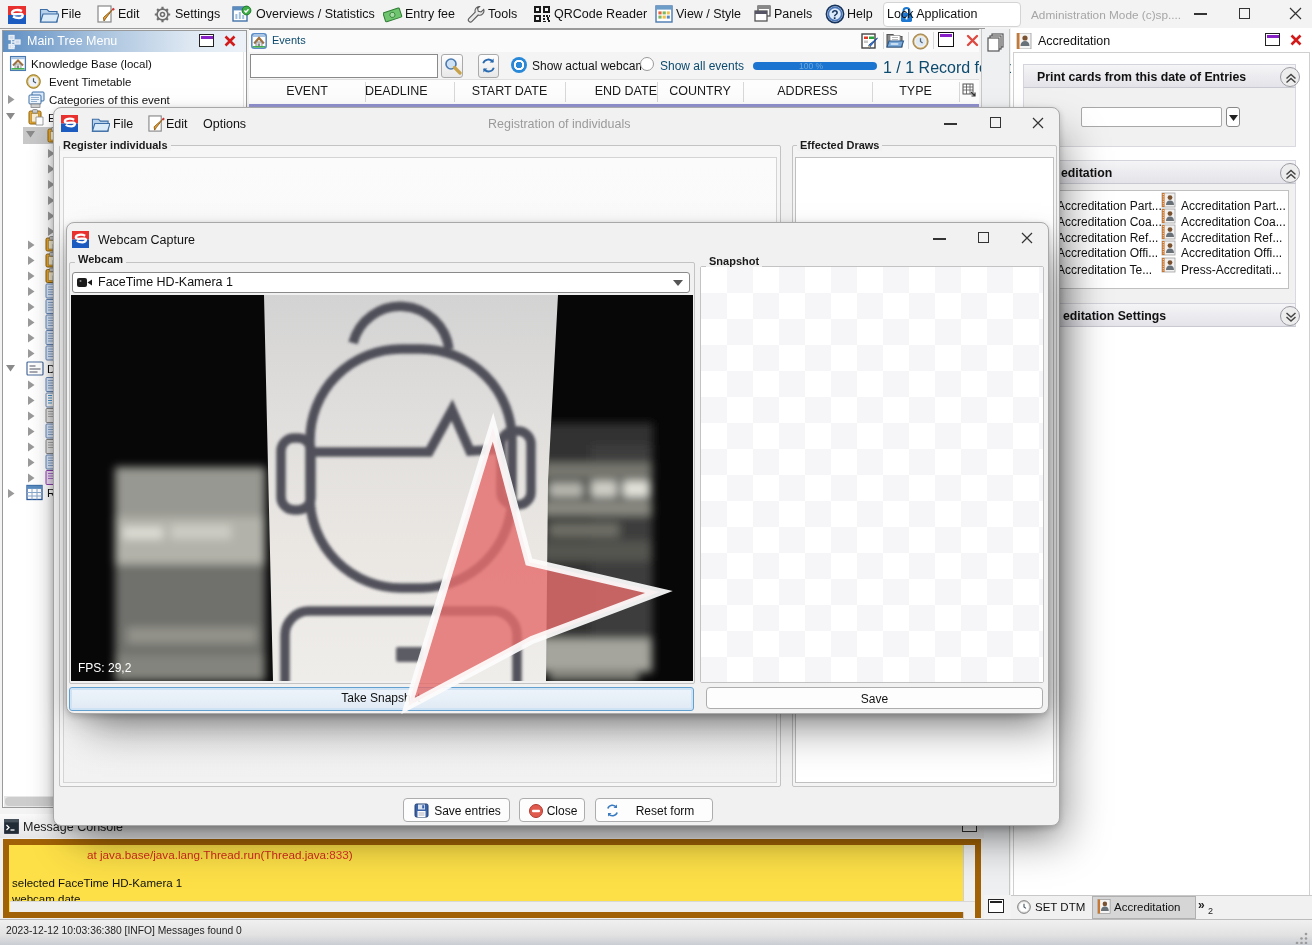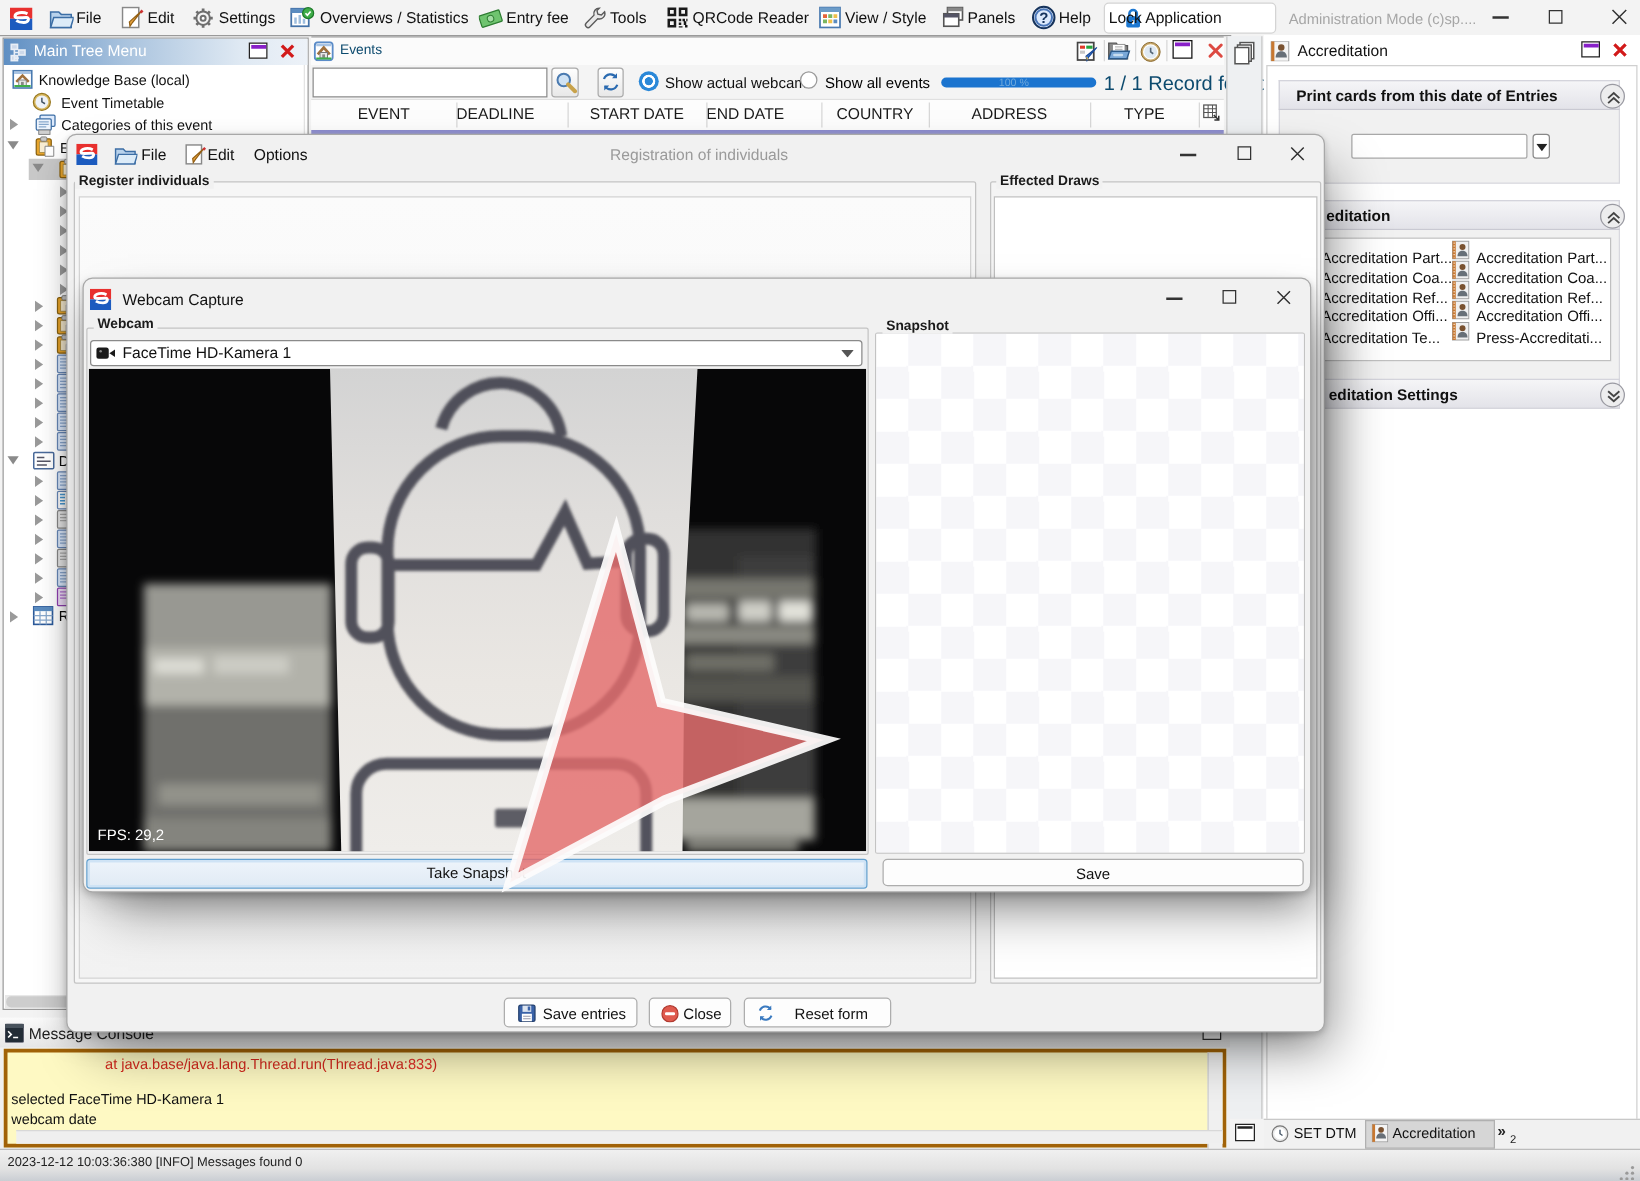--- a/index.html
+++ b/index.html
@@ -19,21 +19,21 @@
 
 .sech{position:absolute;background:linear-gradient(#f5f5f7,#e3e3e9);border:1px solid #d4d4dc;border-bottom:1px solid #c9c9d2}
 .sech .t{position:absolute;left:13px;top:5px;font-weight:bold;font-size:12.3px;color:#111}
 .chev{position:absolute;width:20px;height:20px;border-radius:50%;background:#ededee;border:1px solid #9a9aa2}
 .hdr{font-size:12.5px;color:#1a1a1a}
 .acc1{left:46px;font-size:12px;color:#111}
 .acc2{left:170px;font-size:12px;color:#111}
 
 #console{left:0;top:814px;width:984px;height:105px;background:#f0f0f0}
 #consolehead{position:absolute;left:0;top:0;width:984px;height:24px;background:linear-gradient(#fafafa,#e6e6e6)}
-#consolebody{position:absolute;left:3px;top:25px;width:978px;height:79px;background:#fef9c3;border:3px solid #a16207;font-size:11.5px;color:#111}
+#consolebody{position:absolute;left:3px;top:25px;width:978px;height:79px;background:#fde047;border:6px solid #a16207;font-size:11.5px;color:#111}
 #statusbar{left:0;top:919px;width:1312px;height:26px;background:linear-gradient(#f0f0f0,#e2e2e2 60%,#c9cdd3);border-top:1px solid #bcbcbc}
 
 .dlg{position:absolute;background:#f1f1f1;border:1px solid #a8a8a8;border-radius:8px;box-shadow:14px 22px 40px -8px rgba(0,0,0,.4),-6px 10px 24px -10px rgba(0,0,0,.28),0 2px 6px rgba(0,0,0,.18)}
 .gbox{position:absolute;border:1px solid #c3c3c3;border-radius:2px}
 .glabel{position:absolute;font-size:11px;font-weight:bold;color:#1a1a1a;background:#f1f1f1;padding:0 3px}
 .btn{position:absolute;background:#fdfdfd;border:1px solid #adadad;border-radius:4px;font-size:12px;color:#111;text-align:center}
 
 #snapArea{position:absolute;background-image:repeating-conic-gradient(#f6f6f9 0% 25%,#ffffff 0% 50%);background-size:52px 52px;border:1px solid #c9c9c9}
 </style></head>
 <body>
@@ -359,30 +359,30 @@
   <div class="abs" style="left:229px;top:25px;width:21px;height:24px;background:linear-gradient(#fefefe,#e8e8e8);border:1px solid #aaa;border-radius:3px"></div>
   <svg class="ico" style="left:231px;top:28px" width="17" height="17" viewBox="0 0 17 17">
       <path d="M3.2 6.2 A5.5 5.5 0 0 1 13 5 M13.8 10.8 A5.5 5.5 0 0 1 4 12" fill="none" stroke="#2a6ab0" stroke-width="1.8"></path>
       <path d="M13.6 1.6 L13.6 5.6 L9.6 5.6 Z" fill="#2a6ab0"></path>
       <path d="M3.4 15.4 L3.4 11.4 L7.4 11.4 Z" fill="#2a6ab0"></path>
     </svg>
 
   <div class="abs" style="left:262px;top:28px;width:16px;height:16px;border-radius:50%;background:radial-gradient(circle,#2a88d8 0 3px,#fff 3.5px 5px,#2a88d8 5.5px 8px)"></div>
   <div class="txt" style="left:283px;top:30px;font-size:12px;color:#111">Show actual webcam</div>
   <div class="abs" style="left:391px;top:28px;width:14px;height:14px;border-radius:50%;background:#fff;border:1.4px solid #9a9a9a"></div>
-  <div class="txt" style="left:411px;top:30px;font-size:12px;color:#000000">Show all events</div>
+  <div class="txt" style="left:411px;top:30px;font-size:12px;color:#0c4a6e">Show all events</div>
   <div class="abs" style="left:504px;top:33px;width:124px;height:8px;border-radius:4px;background:#1b74cf"></div>
   <div class="txt" style="left:550px;top:32px;font-size:8.5px;color:#6ea8dc">100 %</div>
   <div class="txt" style="left:634px;top:30px;font-size:16px;color:#0c4a6e">1 / 1 Record found</div>
 
   <div class="abs" style="left:0;top:50px;width:730px;height:25px;background:#fdfdfd;border-top:1px solid #e0e0e0"></div>
   <div class="txt hdr" style="left:0;top:55px;width:116px;text-align:center">EVENT</div>
   <div class="txt hdr" style="left:116px;top:55px;width:89px;text-align:left">DEADLINE</div>
   <div class="txt hdr" style="left:205px;top:55px;width:111px;text-align:center">START DATE</div>
-  <div class="txt hdr" style="left:316px;top:55px;width:92px;text-align:left">END DATE</div>
+  <div class="txt hdr" style="left:316px;top:55px;width:92px;text-align:right">END DATE</div>
   <div class="txt hdr" style="left:408px;top:55px;width:86px;text-align:center">COUNTRY</div>
   <div class="txt hdr" style="left:494px;top:55px;width:129px;text-align:center">ADDRESS</div>
   <div class="txt hdr" style="left:623px;top:55px;width:87px;text-align:center">TYPE</div>
   <div class="abs" style="left:116px;top:53px;width:1px;height:20px;background:#d8d8d8"></div>
   <div class="abs" style="left:205px;top:53px;width:1px;height:20px;background:#d8d8d8"></div>
   <div class="abs" style="left:316px;top:53px;width:1px;height:20px;background:#d8d8d8"></div>
   <div class="abs" style="left:408px;top:53px;width:1px;height:20px;background:#d8d8d8"></div>
   <div class="abs" style="left:494px;top:53px;width:1px;height:20px;background:#d8d8d8"></div>
   <div class="abs" style="left:623px;top:53px;width:1px;height:20px;background:#d8d8d8"></div>
   <div class="abs" style="left:710px;top:53px;width:1px;height:20px;background:#d8d8d8"></div>

